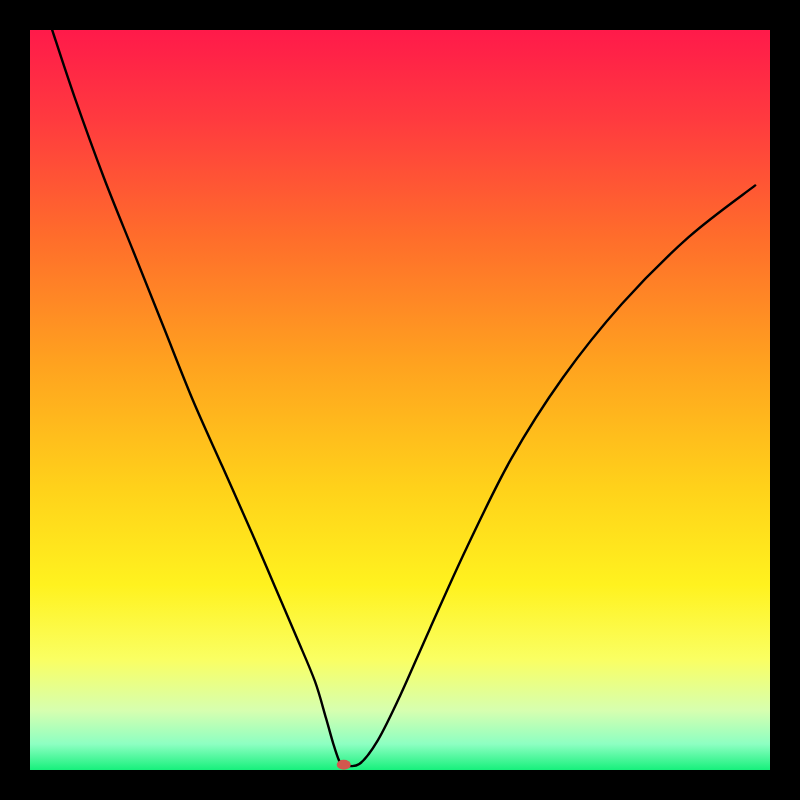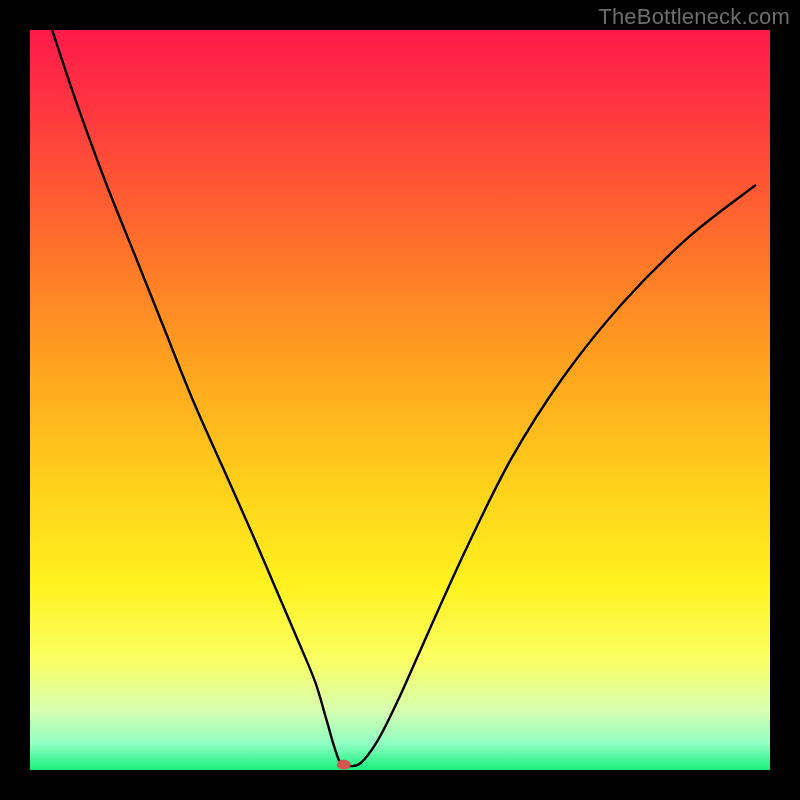--- a/index.html
+++ b/index.html
@@ -32,21 +32,20 @@
     left: 30px;
     top: 30px;
     width: 740px;
     height: 740px;
   }
 </style>
 </head>
 <body>
 
 <div class="frame">
-  <div class="watermark">TheBottleneck.com</div>
   <svg class="plot" viewBox="0 0 740 740" preserveAspectRatio="none">
     <defs>
       <linearGradient id="bg-grad" x1="0" y1="0" x2="0" y2="1">
       <stop offset="0%" stop-color="#ff1a4a"></stop>
           <stop offset="12%" stop-color="#ff3a3f"></stop>
           <stop offset="28.000000000000004%" stop-color="#ff6d2b"></stop>
           <stop offset="45%" stop-color="#ffa21f"></stop>
           <stop offset="62%" stop-color="#ffd21a"></stop>
           <stop offset="75%" stop-color="#fff21f"></stop>
           <stop offset="85%" stop-color="#faff62"></stop>

